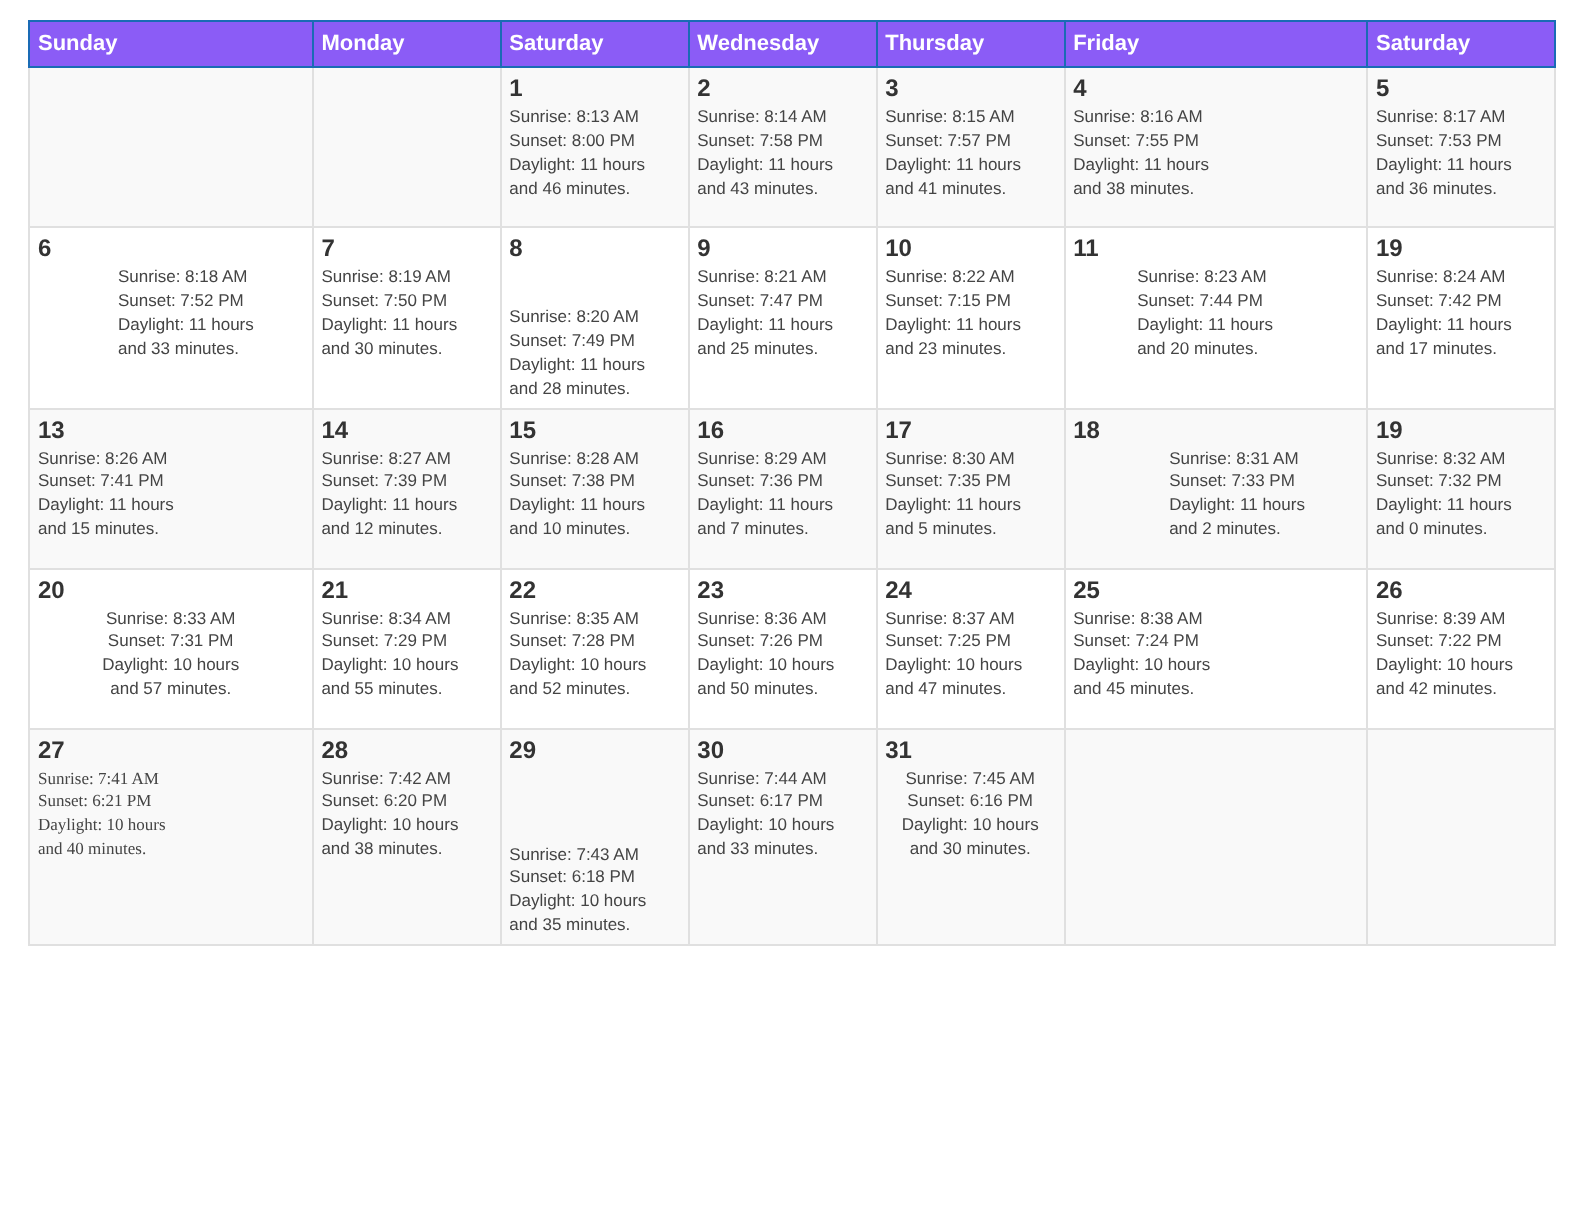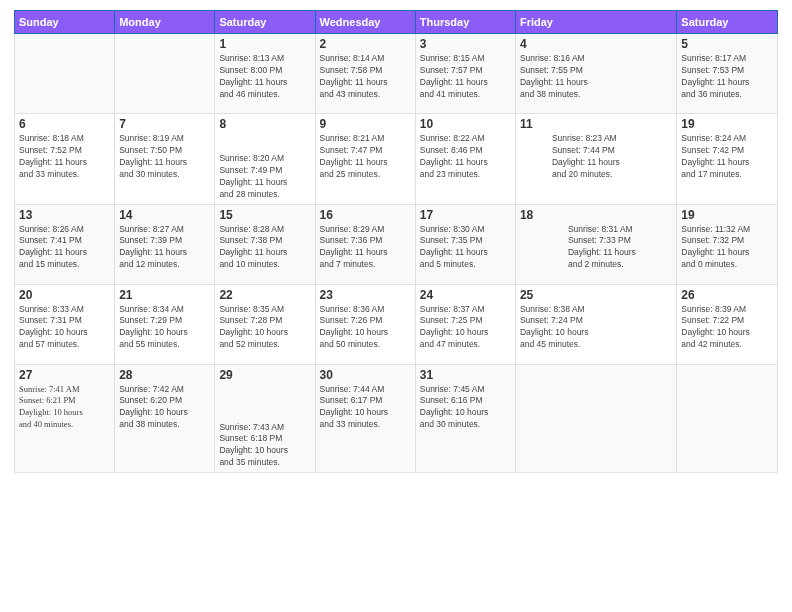--- a/index.html
+++ b/index.html
@@ -143,21 +143,21 @@
             <span class="day-num">5</span>
             <div class="day-info" style="white-space: pre-line;">Sunrise: 8:17 AM
 Sunset: 7:53 PM
 Daylight: 11 hours
 and 36 minutes.</div>
           </td>
         </tr>
         <tr>
           <td>
             <span class="day-num">6</span>
-            <div class="day-info" style="white-space: pre-line;">Sunrise: 8:18 AM
+            <div class="day-info" style="white-space: pre-line; margin-left: 40px;">Sunrise: 8:18 AM
 Sunset: 7:52 PM
 Daylight: 11 hours
 and 33 minutes.</div>
           </td>
           <td>
             <span class="day-num">7</span>
             <div class="day-info" style="white-space: pre-line;">Sunrise: 8:19 AM
 Sunset: 7:50 PM
 Daylight: 11 hours
 and 30 minutes.</div>
@@ -172,21 +172,21 @@
           <td>
             <span class="day-num">9</span>
             <div class="day-info" style="white-space: pre-line;">Sunrise: 8:21 AM
 Sunset: 7:47 PM
 Daylight: 11 hours
 and 25 minutes.</div>
           </td>
           <td>
             <span class="day-num">10</span>
             <div class="day-info" style="white-space: pre-line;">Sunrise: 8:22 AM
-Sunset: 8:46 PM
+Sunset: 7:15 PM
 Daylight: 11 hours
 and 23 minutes.</div>
           </td>
           <td>
             <span class="day-num">11</span>
             <div class="day-info" style="white-space: pre-line; margin-left: 32px;">Sunrise: 8:23 AM
 Sunset: 7:44 PM
 Daylight: 11 hours
 and 20 minutes.</div>
           </td>
@@ -236,30 +236,30 @@
           </td>
           <td>
             <span class="day-num">18</span>
             <div class="day-info" style="white-space: pre-line; margin-left: 48px;">Sunrise: 8:31 AM
 Sunset: 7:33 PM
 Daylight: 11 hours
 and 2 minutes.</div>
           </td>
           <td>
             <span class="day-num">19</span>
-            <div class="day-info" style="white-space: pre-line;">Sunrise: 11:32 AM
+            <div class="day-info" style="white-space: pre-line;">Sunrise: 8:32 AM
 Sunset: 7:32 PM
 Daylight: 11 hours
 and 0 minutes.</div>
           </td>
         </tr>
         <tr>
           <td>
             <span class="day-num">20</span>
-            <div class="day-info" style="white-space: pre-line;">Sunrise: 8:33 AM
+            <div class="day-info" style="white-space: pre-line; text-align: center;">Sunrise: 8:33 AM
 Sunset: 7:31 PM
 Daylight: 10 hours
 and 57 minutes.</div>
           </td>
           <td>
             <span class="day-num">21</span>
             <div class="day-info" style="white-space: pre-line;">Sunrise: 8:34 AM
 Sunset: 7:29 PM
 Daylight: 10 hours
 and 55 minutes.</div>
@@ -324,21 +324,21 @@
           </td>
           <td>
             <span class="day-num">30</span>
             <div class="day-info" style="white-space: pre-line;">Sunrise: 7:44 AM
 Sunset: 6:17 PM
 Daylight: 10 hours
 and 33 minutes.</div>
           </td>
           <td>
             <span class="day-num">31</span>
-            <div class="day-info" style="white-space: pre-line;">Sunrise: 7:45 AM
+            <div class="day-info" style="white-space: pre-line; text-align: center;">Sunrise: 7:45 AM
 Sunset: 6:16 PM
 Daylight: 10 hours
 and 30 minutes.</div>
           </td>
           <td class="empty"></td>
           <td class="empty"></td>
         </tr>
       </tbody>
   </table>
 </div>

